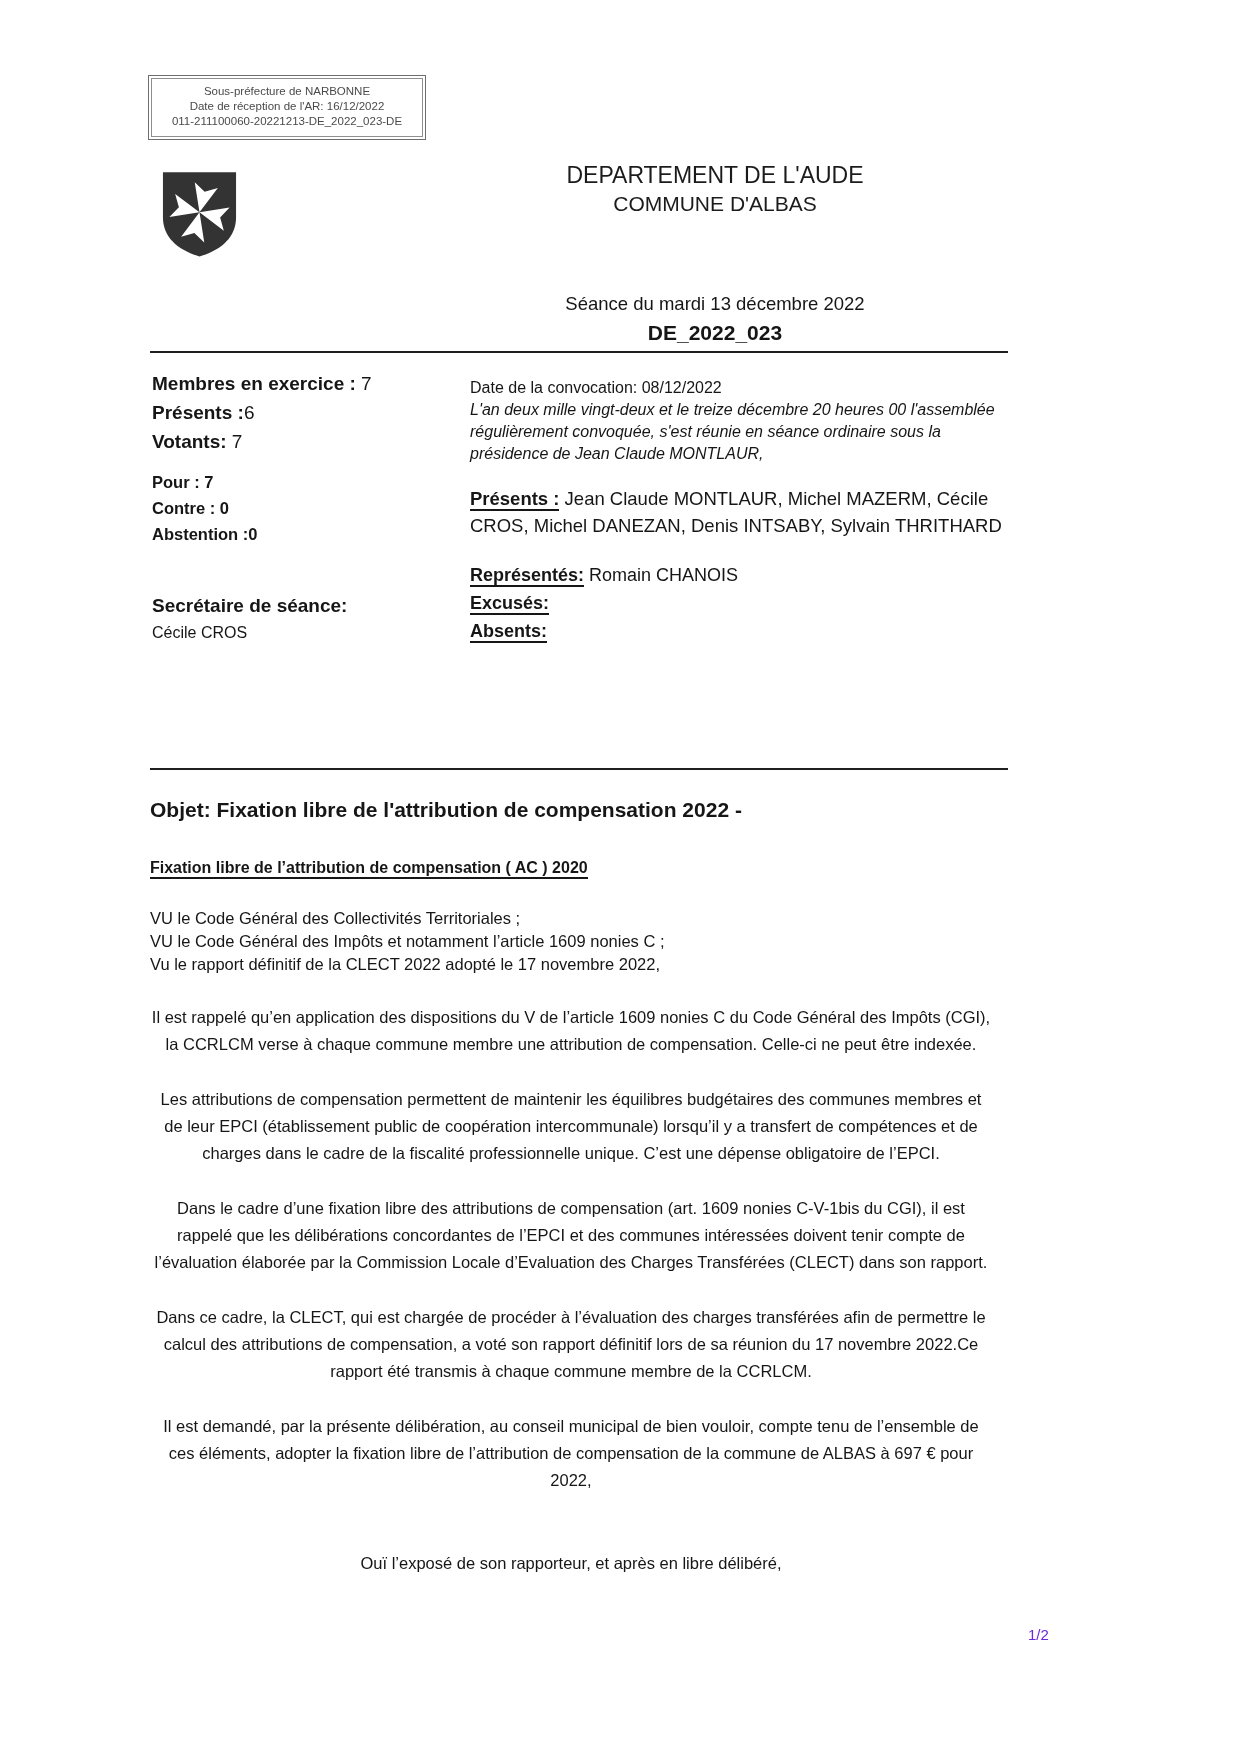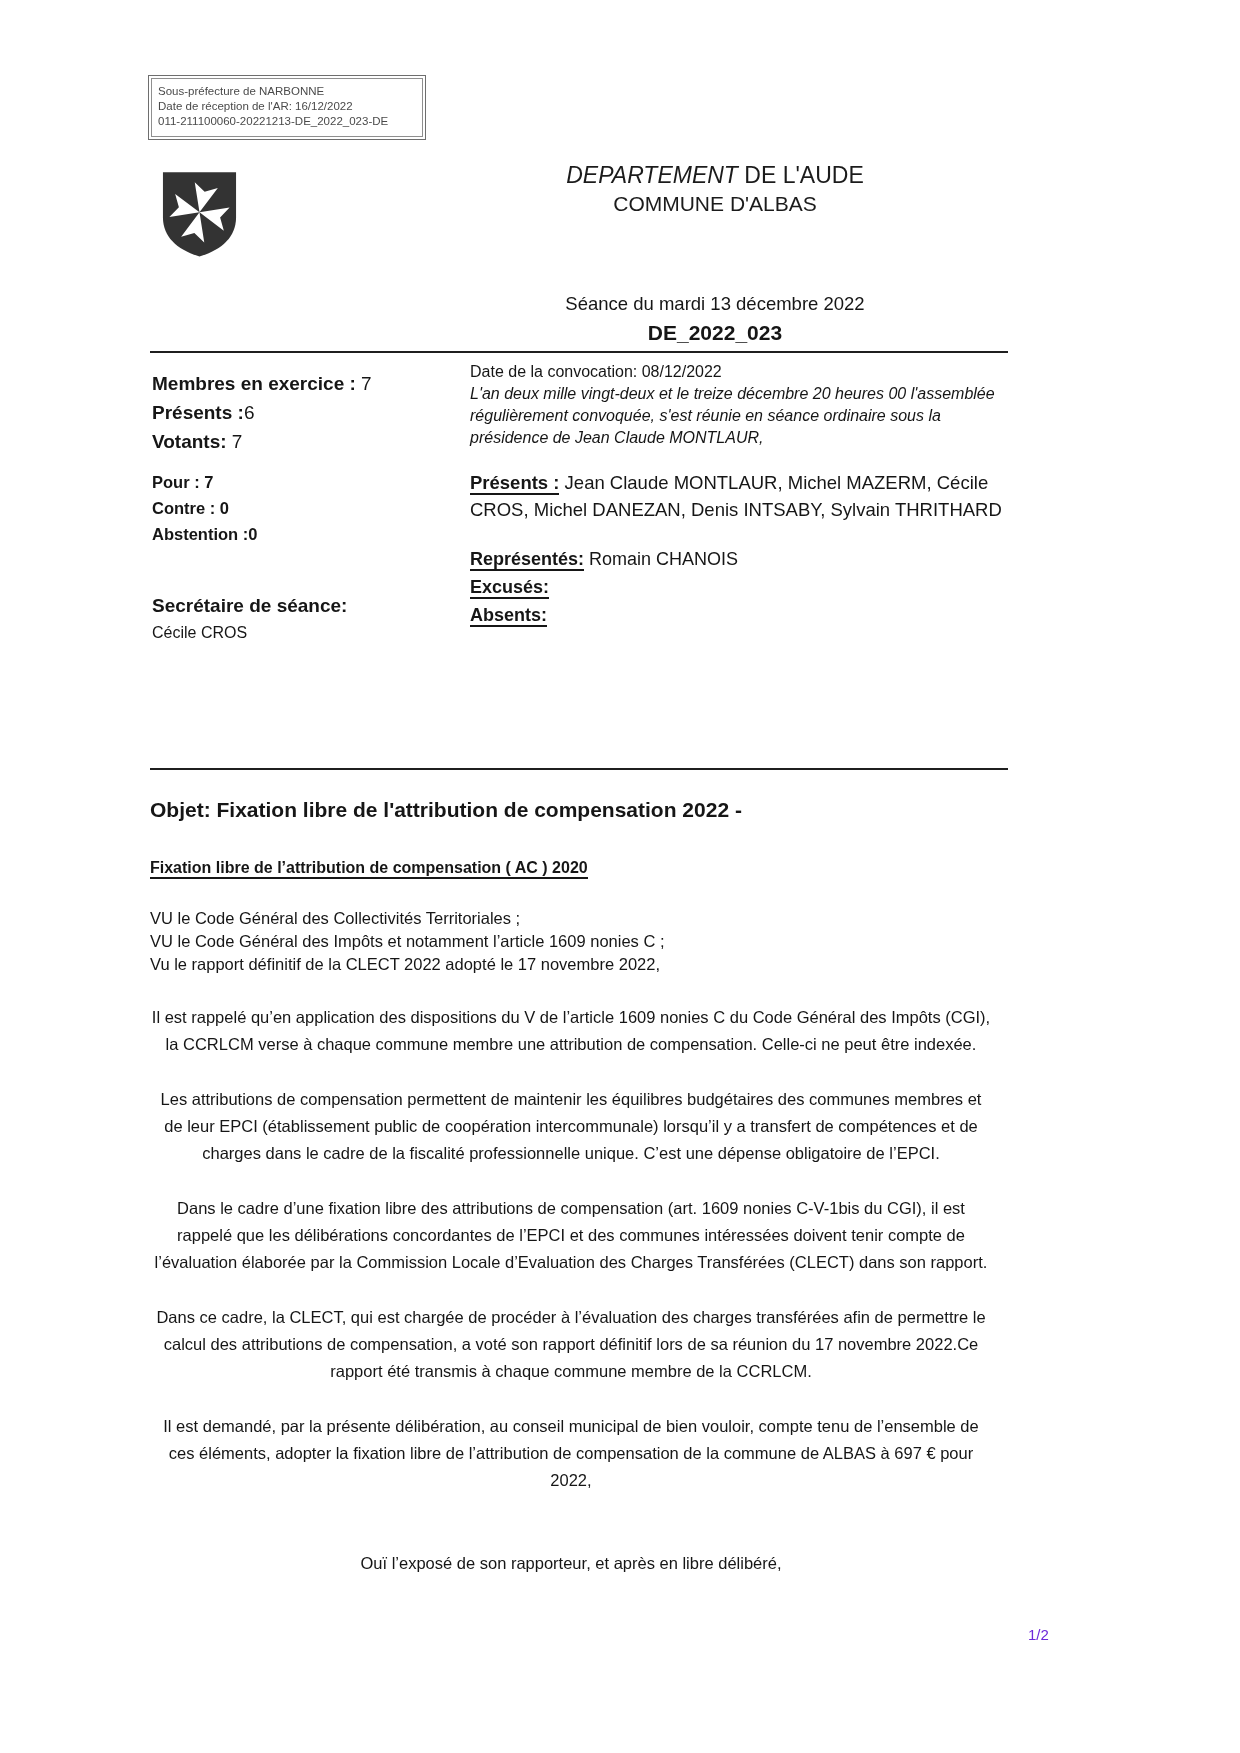--- a/index.html
+++ b/index.html
@@ -15,46 +15,47 @@
   
   .stamp{
     position:absolute;left:148px;top:75px;width:272px;
     border:1px solid #6e6e6e;
     padding:2px;
     background:#fff;
   }
   .stamp-inner{
     border:1px solid #8f8f8f;
     padding:5px 6px 7px 6px;
+    text-align:center;
     font-size:11.5px;line-height:15px;color:#4a4a4a;
   }
   
   .coat{position:absolute;left:157px;top:166px;width:85px;height:96px;}
   
   .dept-header{position:absolute;left:400px;top:160px;width:630px;text-align:center;}
   .dept-line{font-size:23px;line-height:30px;color:#1b1b1b;}
-  .dept-line .it{font-style:italic;}
+  .dept-line .it{}
   .commune-line{font-size:21px;line-height:28px;color:#1b1b1b;}
   
   .seance-block{position:absolute;left:400px;top:291px;width:630px;text-align:center;}
   .seance{font-size:18.5px;font-weight:normal;line-height:25px;}
   .ref{font-size:21px;font-weight:bold;line-height:27px;margin-top:3px;}
   .hr{position:absolute;left:150px;width:858px;height:2px;background:#1f1f1f;}
   .hr1{top:351px;}
   .hr2{top:768px;}
   
   .left-col{position:absolute;left:152px;top:369px;width:312px;}
   .count-line{font-size:19px;line-height:29px;}
   .count-line .lbl{font-weight:bold;}
   .votes{margin-top:13px;}
   .vote-line{font-size:16.5px;font-weight:bold;line-height:26px;}
   .secretaire-label{margin-top:46px;font-size:19px;font-weight:bold;line-height:26px;}
   .secretaire-name{font-size:16px;line-height:22px;margin-top:3px;}
   
-  .right-col{position:absolute;left:470px;top:361px;width:548px;}
+  .right-col{position:absolute;left:470px;top:377px;width:548px;}
   .convocation{font-size:16px;line-height:22px;}
   .recital{font-size:16px;line-height:22px;font-style:italic;max-width:526px;}
   .presents-par{margin-top:20px;font-size:18.5px;line-height:27px;}
   .ul-label{font-weight:bold;border-bottom:2px solid #161616;}
   .representes{margin-top:22px;font-size:18px;line-height:28px;}
   .excuses,.absents{font-size:18px;line-height:28px;}
   
   .main{position:absolute;left:150px;top:796px;width:872px;}
   .objet{font-size:21px;font-weight:bold;line-height:27px;margin:0 0 36px 0;}
   .subtitle{font-size:16px;font-weight:bold;margin:0 0 30px 0;}

